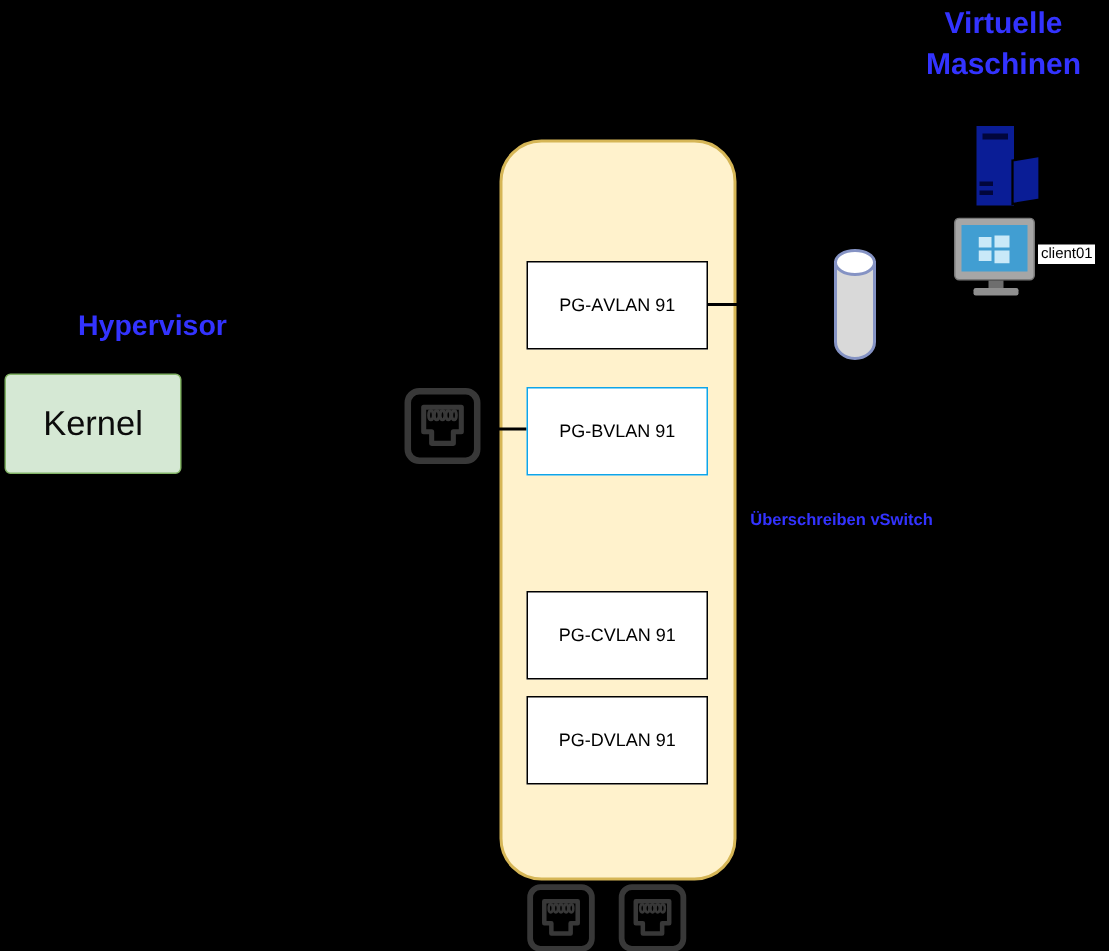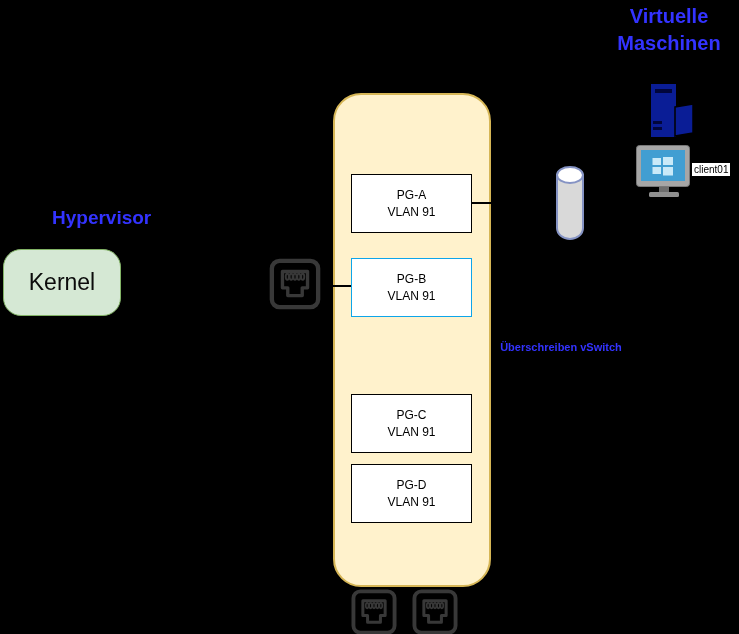--- a/index.html
+++ b/index.html
@@ -12,37 +12,37 @@
 
   
   .blue-label { color:#3333FF; font-weight:bold; text-align:center; }
   .vm-title   { left:604px; top:3px;  width:130px; font-size:20px; line-height:27px; z-index:5; }
   .hyp-title  { left:4px;   top:207px; width:116px; font-size:19px; text-align:left; z-index:5;margin-left:48px; }
   .vsw-title  { left:492px; top:337px; width:138px; font-size:11px; line-height:20px; z-index:5; }
 
   
   .kernel {
     left:3px; top:249px; width:116px; height:65px;
-    background:#D5E8D4; border:1.5px solid #82B366; border-radius:18px;
+    background:#D5E8D4; border:1.5px solid #82B366; border-radius:4px;
     display:flex; align-items:center; justify-content:center;
     font-size:23px; color:#0B0B0B; z-index:3;
   }
 
   
   .vswitch {
     left:333px; top:93px; width:154px; height:490px;
     background:#FFF2CC; border:2px solid #D6B656; border-radius:28px;
     z-index:1;
   }
 
   
   .pg {
     left:351px; width:119px; height:57px;
     background:#FFFFFF; border:1px solid #000000;
-    display:flex; flex-direction:column; align-items:center; justify-content:center;
+    display:flex; flex-direction:row; align-items:center; justify-content:center;
     font-size:12px; line-height:17px; color:#000; text-align:left; z-index:3;
   }
   .pg.gray-border { border:1px solid #0ea5e9; }
 
   
   .connector { height:0; border-top:2px solid #000000; z-index:2; }
   .conn-a { left:471px; top:202px; width:168px; }
   .conn-b { left:316px; top:285px; width:36px;  }
 
   

